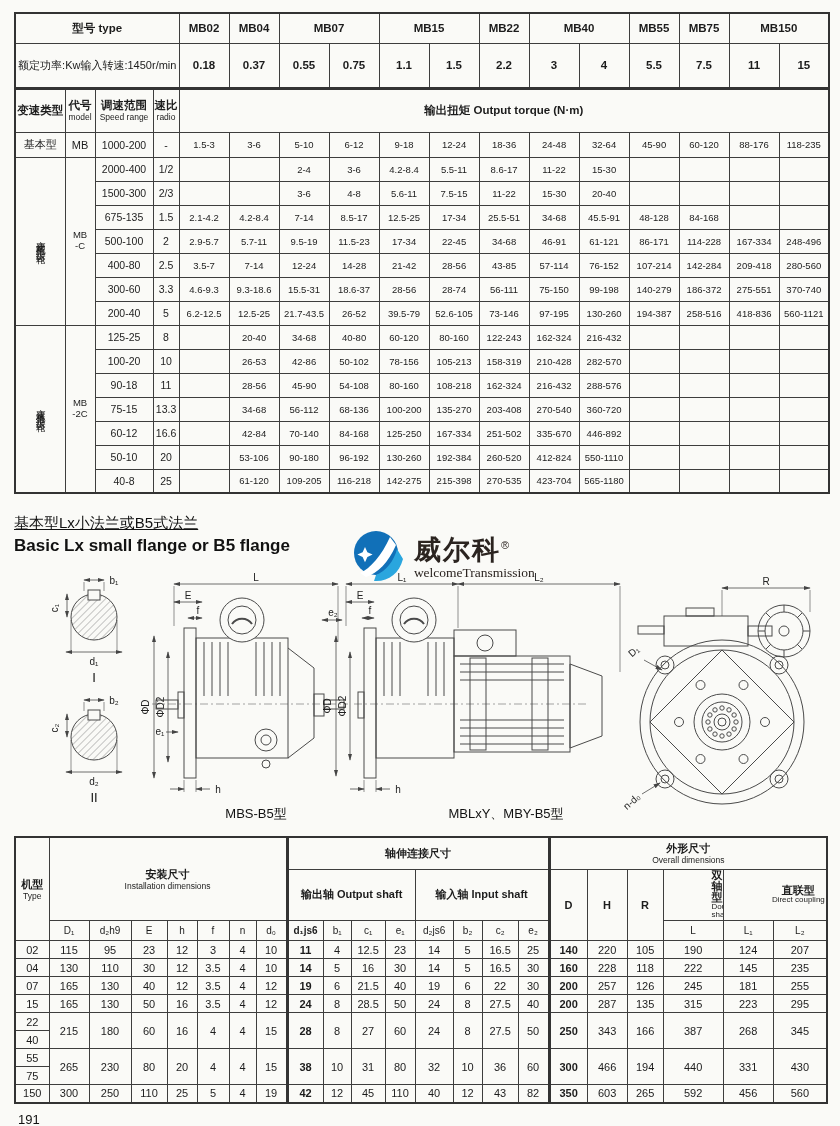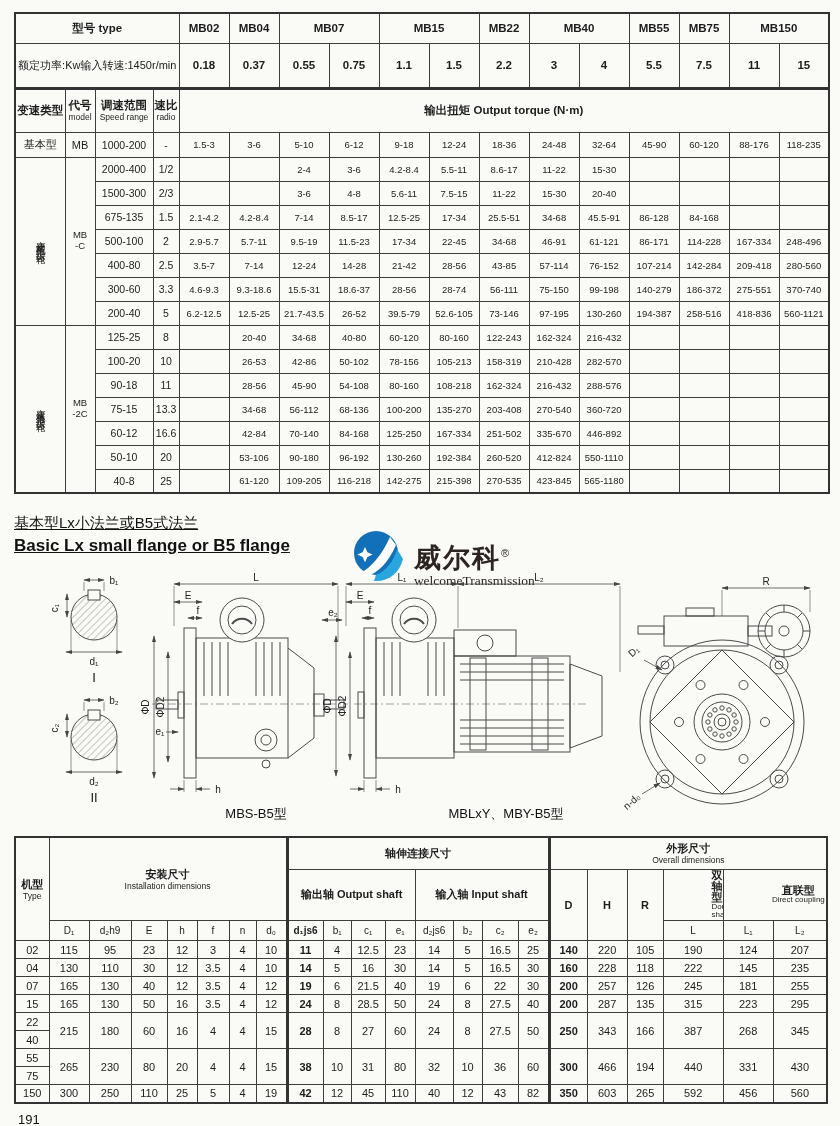--- a/index.html
+++ b/index.html
@@ -42,22 +42,22 @@
   .bottom-table .bt-h2 td .en{font-size:8px;}
   .bottom-table .bt-h3 td{font-size:10px;}
   .bottom-table .small-duo{font-size:9.5px;line-height:1;padding-left:48px;}
   .bottom-table .small-duo .en{font-size:7.5px;}
   .sec-l{border-left:3px solid #333;font-weight:bold;}
 
   
   .note{margin:9px 2px 0 2px;font-size:12px;color:#111;}
   .title-row{display:flex;align-items:center;margin-top:8px;height:66px;}
   .titles .cn{font-size:15px;color:#111;text-decoration:underline;}
-  .titles .en-title{font-size:17px;font-weight:bold;color:#111;margin-top:3px;text-decoration:underline;}
-  .logo{display:flex;align-items:flex-end;margin-left:60px;margin-top:48px;}
+  .titles .en-title{font-size:17px;font-weight:bold;color:#111;margin-top:3px;}
+  .logo{display:flex;align-items:center;margin-left:60px;margin-top:48px;}
   .logo-text{margin-left:8px;color:#2b2420;}
   .logo-cn{font-size:27px;font-weight:900;letter-spacing:2px;line-height:1;}
   .logo-cn sup{font-size:11px;font-weight:normal;}
   .logo-en{font-family:"Liberation Serif","DejaVu Serif",serif;font-size:13.5px;margin-top:1px;}
 
   
   .drawings{margin-top:2px;}
   .dim-t{font-size:10px;fill:#222;font-family:"Liberation Sans",sans-serif;}
   .cap-t{font-size:13px;fill:#111;font-family:"Liberation Sans",sans-serif;}
   .big-t{font-size:13px;fill:#111;}
@@ -197,21 +197,21 @@
           <td class="ratio">1.5</td>
           <td>2.1-4.2</td>
           <td>4.2-8.4</td>
           <td>7-14</td>
           <td>8.5-17</td>
           <td>12.5-25</td>
           <td>17-34</td>
           <td>25.5-51</td>
           <td>34-68</td>
           <td>45.5-91</td>
-          <td>86-128</td>
+          <td>48-128</td>
           <td>84-168</td>
           <td></td>
           <td></td>
         </tr>
         <tr class="data-row">
           <td class="range">500-100</td>
           <td class="ratio">2</td>
           <td>2.9-5.7</td>
           <td>5.7-11</td>
           <td>9.5-19</td>
@@ -385,21 +385,21 @@
         <tr class="data-row">
           <td class="range">40-8</td>
           <td class="ratio">25</td>
           <td></td>
           <td>61-120</td>
           <td>109-205</td>
           <td>116-218</td>
           <td>142-275</td>
           <td>215-398</td>
           <td>270-535</td>
-          <td>423-845</td>
+          <td>423-704</td>
           <td>565-1180</td>
           <td></td>
           <td></td>
           <td></td>
           <td></td>
         </tr>
       </tbody>
     </table>
 
 

